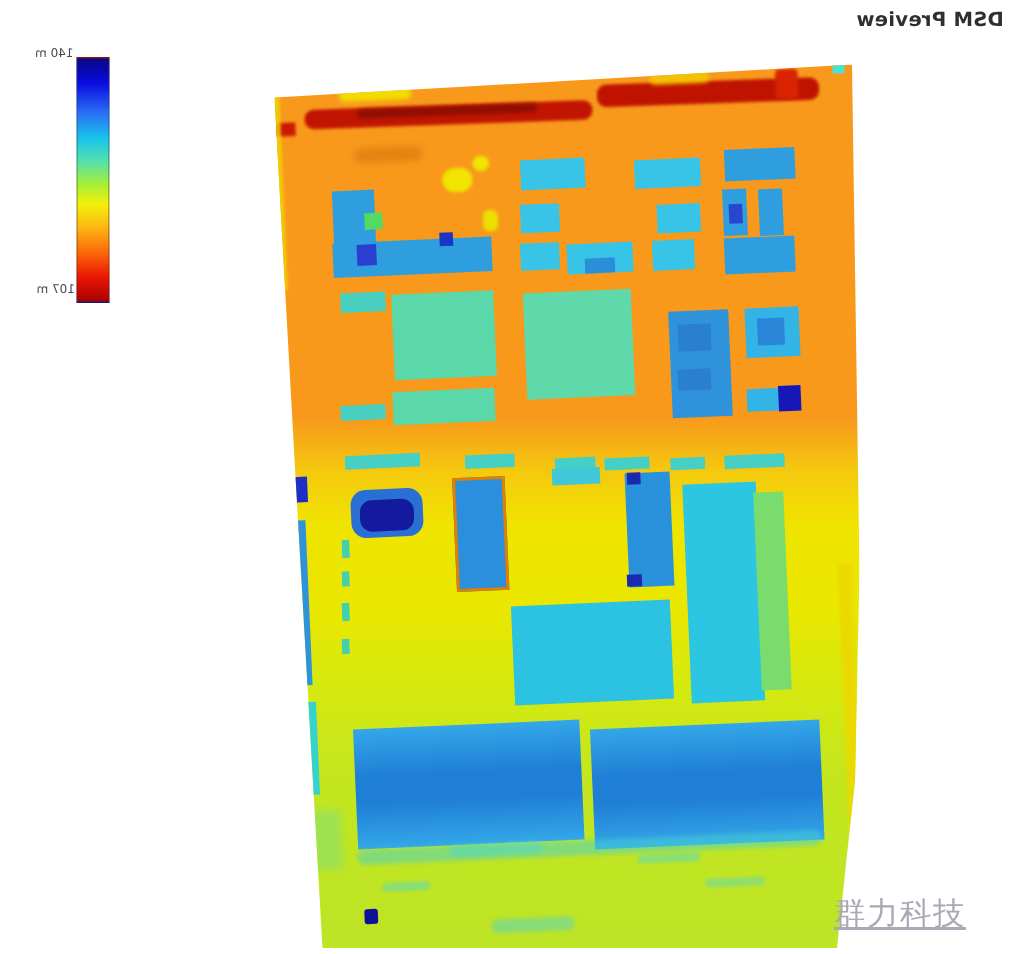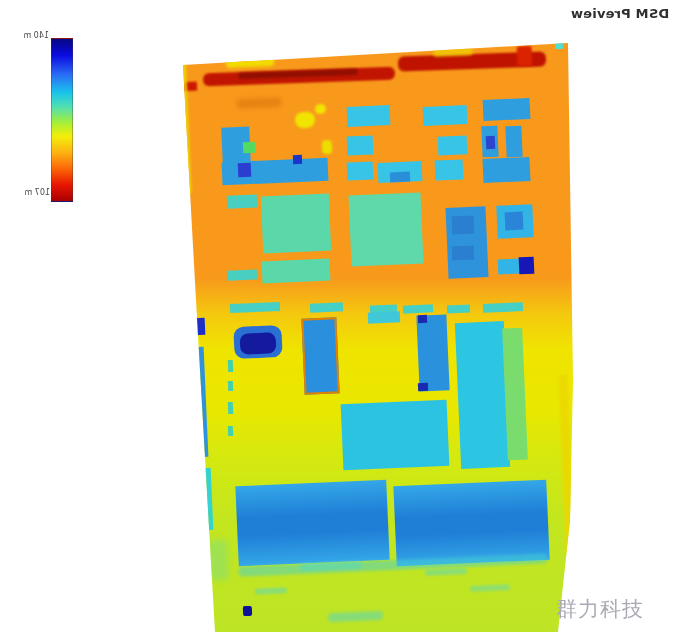--- a/index.html
+++ b/index.html
@@ -120,13 +120,13 @@
     <div class="region" style="left: 247px; top: 529px; width: 42px; height: 6px; background: rgb(87, 216, 194); border-radius: 3px; opacity: 0.5; filter: blur(1px); transform: rotate(-2.5deg);"></div>
     <div class="region" style="left: 77px; top: 548px; width: 32px; height: 6px; background: rgb(87, 216, 194); border-radius: 3px; opacity: 0.5; filter: blur(1px); transform: rotate(-2.5deg);"></div>
     <div class="region" style="left: 292px; top: 545px; width: 40px; height: 6px; background: rgb(87, 216, 194); border-radius: 3px; opacity: 0.45; filter: blur(1px); transform: rotate(-2.5deg);"></div>
     <div class="region" style="left: 150px; top: 572px; width: 55px; height: 9px; background: rgb(79, 212, 200); border-radius: 4px; opacity: 0.5; filter: blur(1.5px); transform: rotate(-2.5deg);"></div>
     <div class="region" style="left: 30px; top: 500px; width: 20px; height: 40px; background: rgb(106, 223, 154); opacity: 0.4; filter: blur(3px); transform: rotate(-2.5deg);"></div>
     <div class="region" style="left: 3px; top: 24px; width: 8px; height: 130px; background: rgb(239, 212, 0); opacity: 0.85; filter: blur(1px); transform: rotate(-2.5deg);"></div>
     <div class="region" style="left: 385px; top: 335px; width: 9px; height: 215px; background: rgb(236, 216, 0); opacity: 0.9; filter: blur(1px); transform: rotate(-2.5deg);"></div>
     <div class="region" style="left: 377px; top: 3px; width: 8px; height: 6px; background: rgb(80, 224, 208); transform: rotate(-2.5deg);"></div>
   </div>
 
-<div class="watermark" style="color: rgb(169, 169, 181);">群力科技</div>
+<div class="watermark" style="color: rgb(169, 169, 181); text-decoration: underline;">群力科技</div>
 
 </body></html>

